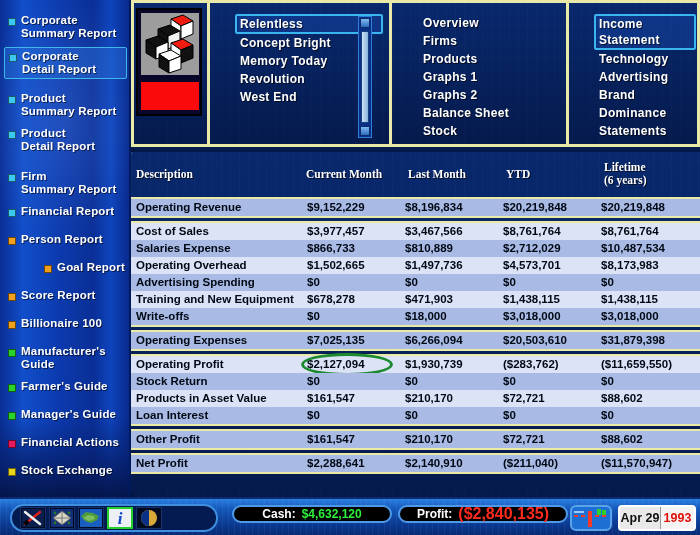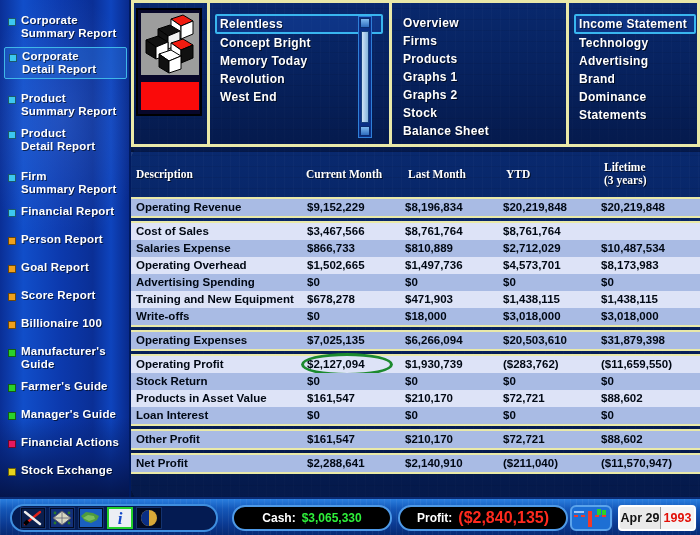--- a/index.html
+++ b/index.html
@@ -68,21 +68,21 @@
   #logo-panel { position:absolute; left:5px; top:8px; width:66px; height:108px;
                 background:#08072a; border:2px solid #000; }
   #logo-cubes {
     position:absolute; left:3px; top:3px; width:58px; height:62px; background:#9d9d9d;
     overflow:hidden;
   }
   #logo-bar { position:absolute; left:3px; bottom:4px; width:58px; height:28px; background:#fa0a0a; }
 
   
   .panel { position:absolute; }
-  .menu-list { list-style:none; }
+  .menu-list { list-style:none;margin-left:20px; }
   .menu-item {
     color:#ffffff; font-size:12px; font-weight:bold; line-height:16px;
     letter-spacing:.3px; text-shadow:1px 1px 0 rgba(0,0,0,.65);
     padding:1px 5px;
   }
   .menu-item.sel {
     border:2px solid #39b6ef; border-radius:2px; padding:0 3px;
     background:rgba(25,80,190,.35);
   }
 
@@ -136,21 +136,21 @@
   }
   .tool-tray {
     position:absolute; top:5px; height:28px;
     background:#041b52; border:2px solid #3f8fe0; border-radius:14px;
     display:flex; align-items:center; gap:3px; padding:0 8px;
   }
   .tool-ico { width:26px; height:22px; background:#020a22; border:1px solid #13326f;
               display:flex; align-items:center; justify-content:center; position:relative; overflow:hidden; }
   .tool-ico.hot { border:2px solid #22d02a; }
   .readout {
-    position:absolute; top:6px; height:26px; background:#000000;
+    position:absolute; top:6px; height:18px; background:#000000;
     border:2px solid #4e9ae8; border-radius:13px;
     display:flex; align-items:center; justify-content:center; gap:6px; padding:0 14px;
   }
   .ro-label { color:#ffffff; font-size:12px; font-weight:bold; }
   .ro-cash  { color:#2ef03a; font-size:12px; font-weight:bold; }
   .ro-loss  { color:#ff2a1e; font-size:16px; font-weight:bold; }
   #date-box {
     position:absolute; right:4px; top:6px; width:78px; height:26px;
     background:#e9e9e9; border:2px solid #ffffff; border-radius:4px;
     display:flex; align-items:center;
@@ -195,21 +195,21 @@
 Summary Report</span>
       </div>
       <div class="sb-item" style="top: 203px;">
         <span class="sb-bullet" style="background: rgb(60, 200, 240);"></span>
         <span class="sb-label">Financial Report</span>
       </div>
       <div class="sb-item" style="top: 231px;">
         <span class="sb-bullet" style="background: rgb(240, 160, 28);"></span>
         <span class="sb-label">Person Report</span>
       </div>
-      <div class="sb-item" style="top: 259px;">
+      <div class="sb-item" style="top: 259px; justify-content: flex-end;">
         <span class="sb-bullet" style="background: rgb(240, 160, 28);"></span>
         <span class="sb-label">Goal Report</span>
       </div>
       <div class="sb-item" style="top: 287px;">
         <span class="sb-bullet" style="background: rgb(240, 160, 28);"></span>
         <span class="sb-label">Score Report</span>
       </div>
       <div class="sb-item" style="top: 315px;">
         <span class="sb-bullet" style="background: rgb(240, 160, 28);"></span>
         <span class="sb-label">Billionaire 100</span>
@@ -291,22 +291,22 @@
       <div class="sbtn dn"></div>
     </div>
 
     <div class="panel" style="left:267px; top:14px; width:160px;">
       <ul class="menu-list" id="section-list">
           <li class="menu-item">Overview</li>
           <li class="menu-item">Firms</li>
           <li class="menu-item">Products</li>
           <li class="menu-item">Graphs 1</li>
           <li class="menu-item">Graphs 2</li>
+          <li class="menu-item">Balance Sheet</li>
           <li class="menu-item">Stock</li>
-          <li class="menu-item">Balance Sheet</li>
         </ul>
     </div>
 
     <div class="panel" style="left:443px; top:14px; width:122px;">
       <ul class="menu-list" id="detail-list">
           <li class="menu-item sel">Income Statement</li>
           <li class="menu-item">Technology</li>
           <li class="menu-item">Advertising</li>
           <li class="menu-item">Brand</li>
           <li class="menu-item">Dominance</li>
@@ -315,35 +315,36 @@
     </div>
   </div>
 
   <div id="table-area" class="citybg">
     <div id="thead">
       <div class="th" style="left:5px;  top:16px;">Description</div>
       <div class="th" style="left:175px;top:16px;">Current Month</div>
       <div class="th" style="left:277px;top:16px;">Last Month</div>
       <div class="th" style="left:375px;top:16px;">YTD</div>
       <div class="th" style="left:473px;top:9px;">Lifetime
-(3 years)</div>
+(6 years)</div>
     </div>
     <div id="tbody">
         <div class="grp">
           <div class="row tot">
             <div class="cell c-desc">Operating Revenue</div>
             <div class="cell c-num c1">$9,152,229</div>
             <div class="cell c-num c2">$8,196,834</div>
             <div class="cell c-num c3">$20,219,848</div>
             <div class="cell c-num c4">$20,219,848</div>
           </div>
         </div>
         <div class="grp">
           <div class="row b">
             <div class="cell c-desc">Cost of Sales</div>
+            <div class="cell c-num c1">$3,977,457</div>
             <div class="cell c-num c2">$3,467,566</div>
             <div class="cell c-num c3">$8,761,764</div>
             <div class="cell c-num c4">$8,761,764</div>
           </div>
           <div class="row a">
             <div class="cell c-desc">Salaries Expense</div>
             <div class="cell c-num c1">$866,733</div>
             <div class="cell c-num c2">$810,889</div>
             <div class="cell c-num c3">$2,712,029</div>
             <div class="cell c-num c4">$10,487,534</div>
@@ -492,21 +493,21 @@
         <svg width="22" height="18" viewBox="0 0 22 18">
           <rect x="0" y="0" width="22" height="18" fill="#020a22"></rect>
           <circle cx="11" cy="9" r="8" fill="#d8a838"></circle>
           <path d="M11,1 A8,8 0 0,0 11,17 L11,9 Z" fill="#0a2f86"></path>
         </svg>
       </div>
     </div>
 
     <div class="readout" style="left:232px; width:160px;">
       <span class="ro-label">Cash:</span>
-      <span class="ro-cash">$3,065,330</span>
+      <span class="ro-cash">$4,632,120</span>
     </div>
 
     <div class="readout" style="left:398px; width:170px;">
       <span class="ro-label">Profit:</span>
       <span class="ro-loss">($2,840,135)</span>
     </div>
 
     <div id="chart-ico">
       <svg width="38" height="22" viewBox="0 0 38 22">
         <line x1="2" y1="9" x2="34" y2="9" stroke="#f23a2a" stroke-width="2" stroke-dasharray="4 3"></line>

